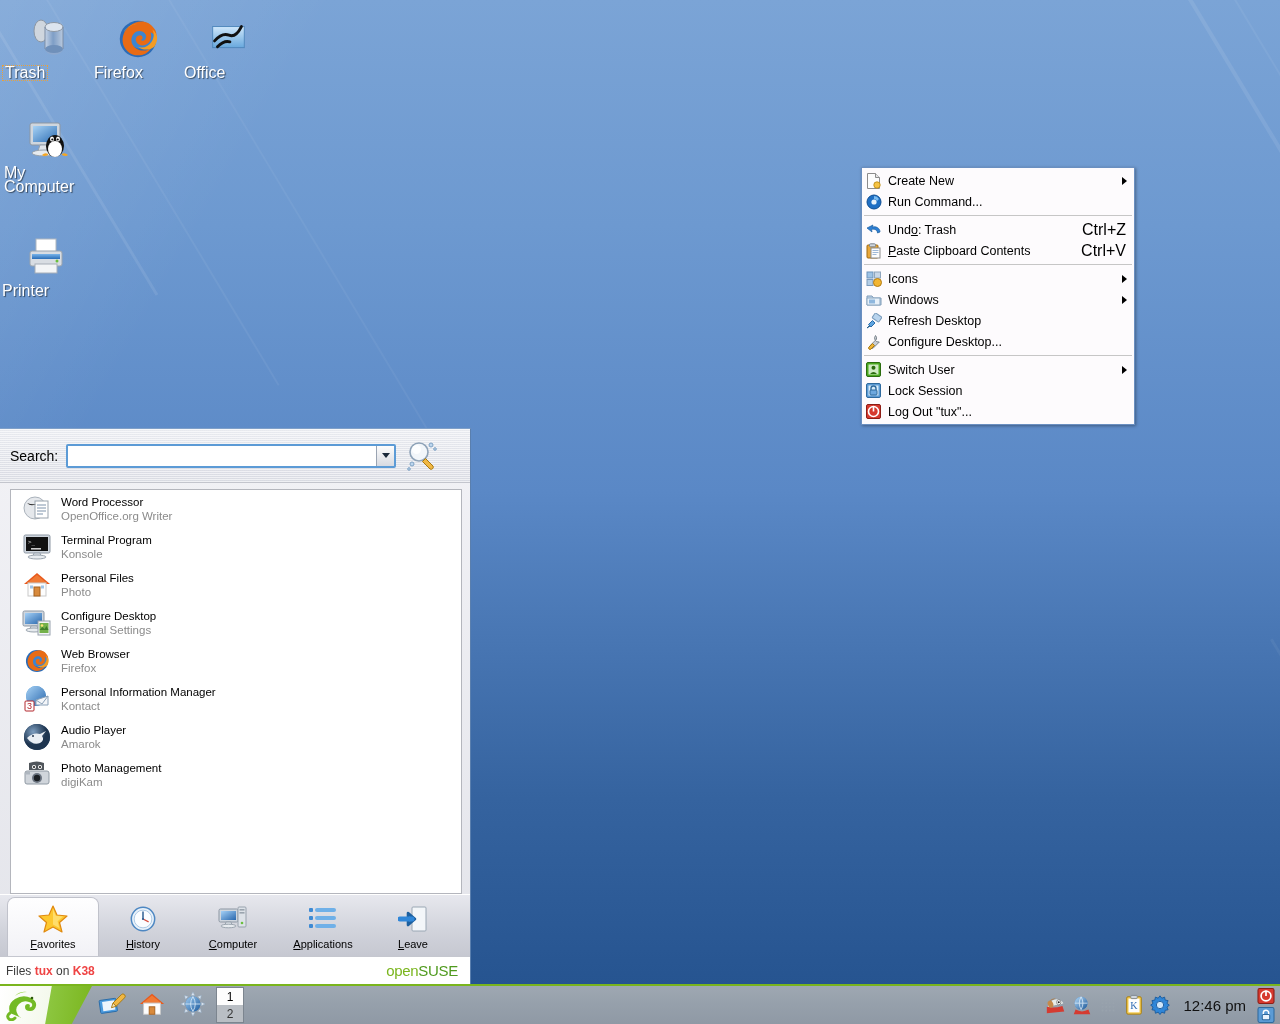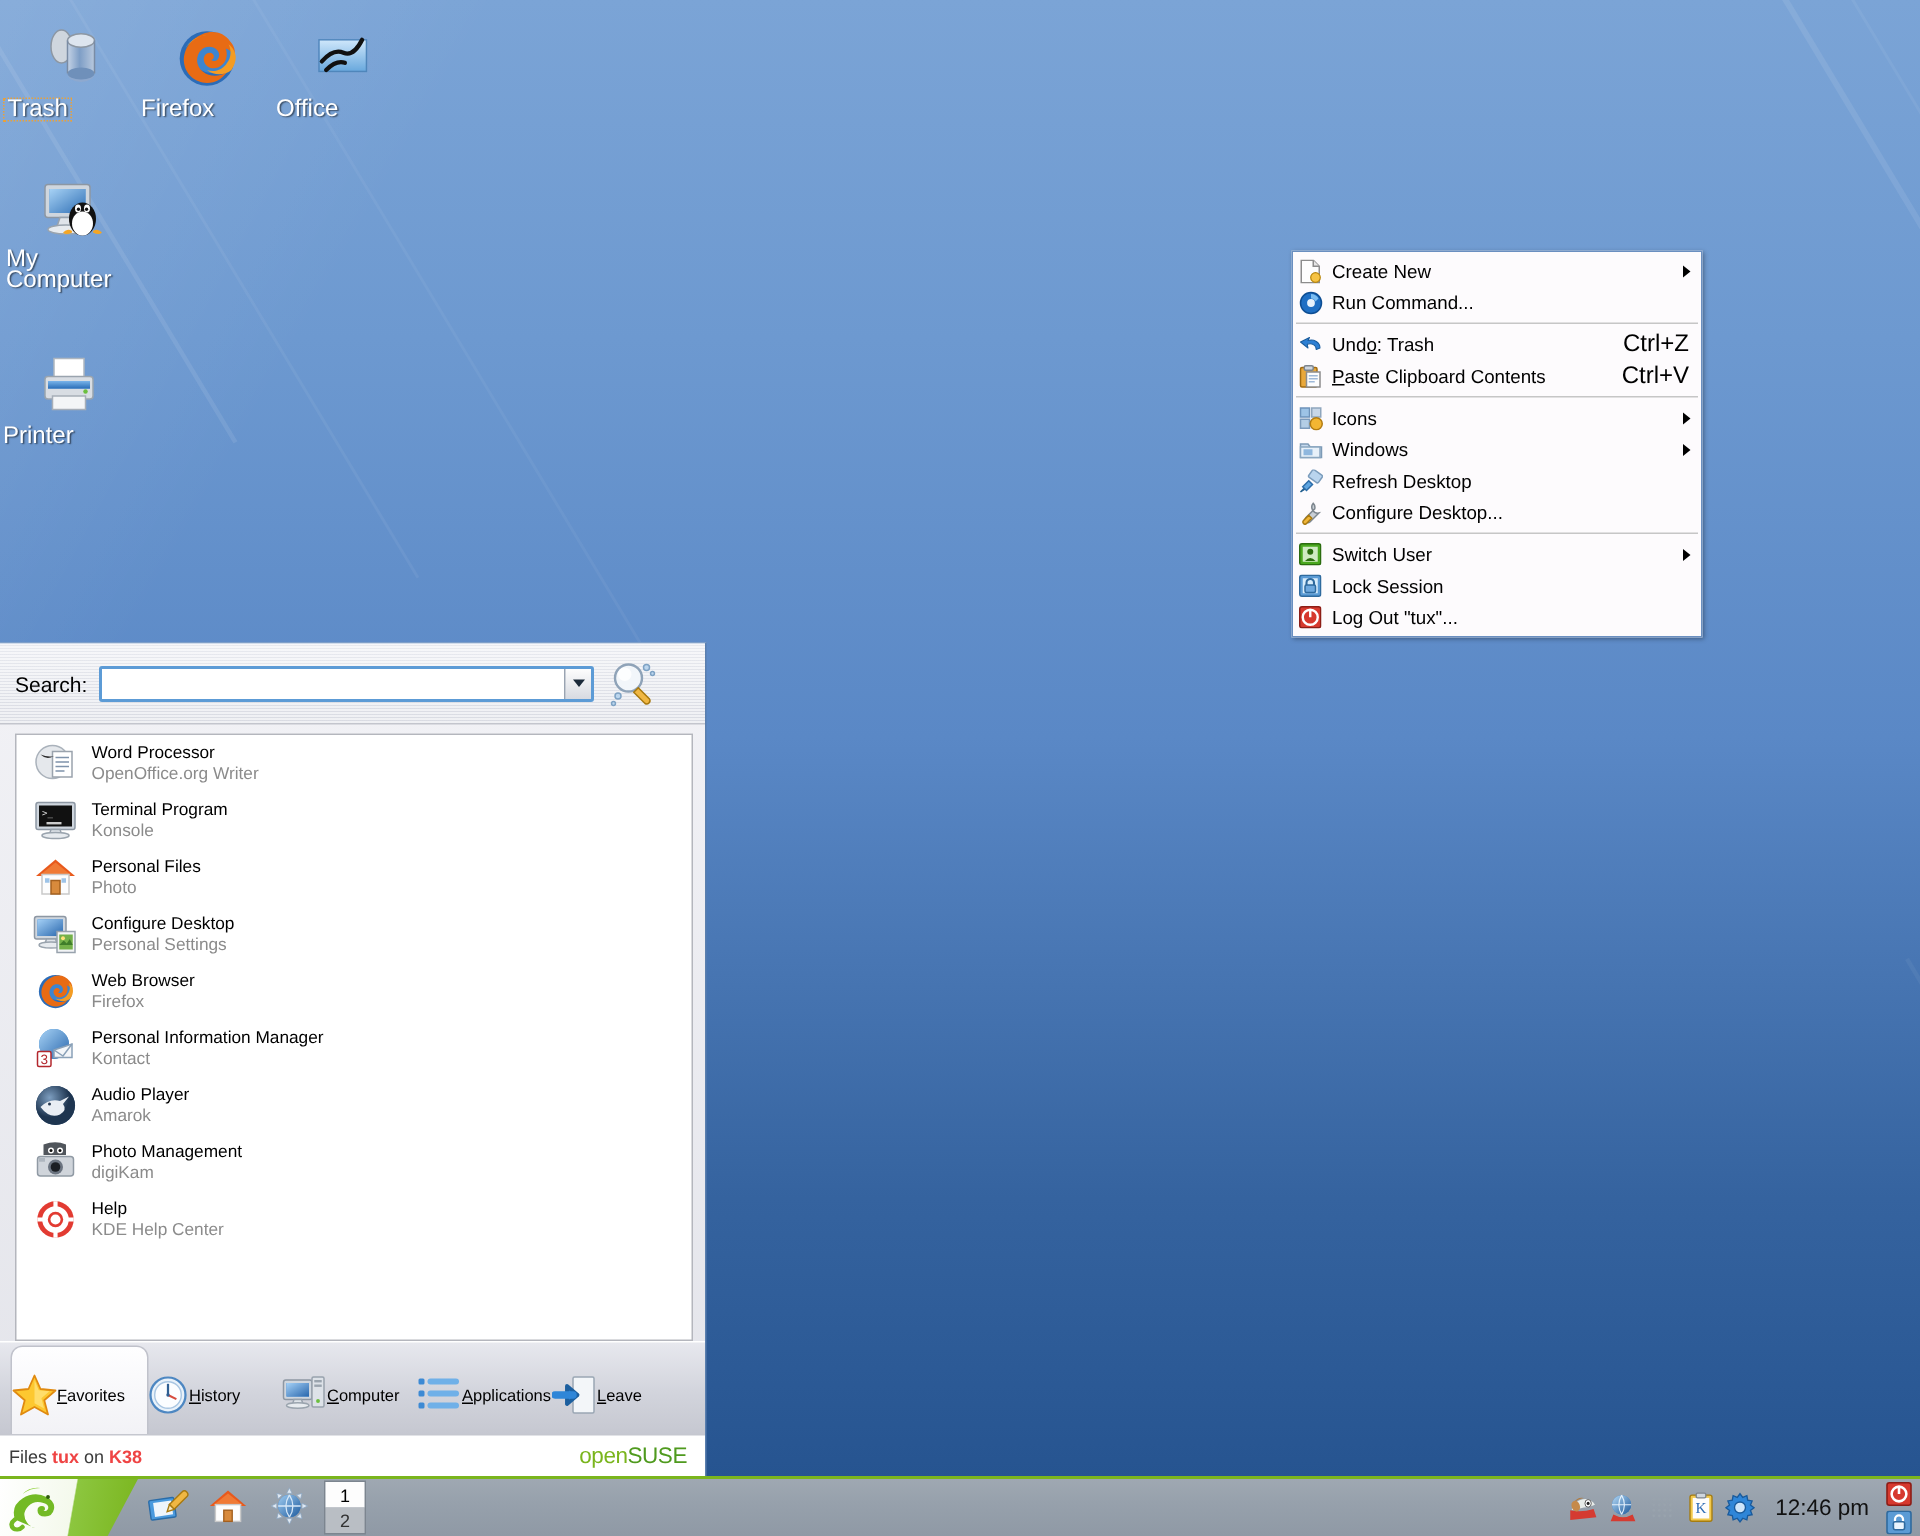--- a/index.html
+++ b/index.html
@@ -109,21 +109,21 @@
   .km-item .t2 { font-size: 11.5px; color: #8b8b8b; line-height: 14px; }
 
   
   #km-tabs {
     height: 62px; flex: none; display: flex; align-items: flex-end;
     padding-left: 8px;
     background: linear-gradient(180deg,#e7e8ee 0%, #d2d4dc 55%, #c6c8d1 100%);
     border-top: 1px solid #fff;
   }
   .km-tab {
-    width: 90px; height: 58px; display: flex; 
+    width: 90px; height: 58px; display: flex; flex-direction: column;
     align-items: center; justify-content: flex-start; padding-top: 5px;
     font-size: 11px; color: #000; cursor: default;
   }
   .km-tab .tico { height: 32px; display: flex; align-items: center; justify-content: center; }
   .km-tab .tlab { margin-top: 3px; }
   .km-tab .tlab u { text-decoration: underline; }
   .km-tab.active {
     background: linear-gradient(180deg,#fefeff 0%, #f2f2f6 100%);
     border-radius: 7px 7px 0 0;
     box-shadow: 0 0 0 1px #c0c2cb;
@@ -598,35 +598,20 @@
             <circle cx="15" cy="18" r="3.2" fill="#1b1f24"></circle>
             <rect x="4" y="12" width="4" height="2.5" fill="#aeb6bf"></rect>
           </svg>
         </span>
         <span class="txt">
           <span class="t1">Photo Management</span>
           <span class="t2">digiKam</span>
         </span>
       </div>
 
-      <div class="km-item">
-        <span class="ico">
-          <svg width="28" height="28" viewBox="0 0 30 30">
-            <circle cx="15" cy="15" r="13" fill="#e23b32"></circle>
-            <circle cx="15" cy="15" r="9.5" fill="#fff"></circle>
-            <circle cx="15" cy="15" r="5.5" fill="#e23b32"></circle>
-            <circle cx="15" cy="15" r="3.6" fill="#fff"></circle>
-            <path d="M15 2 v5 M15 23 v5 M2 15 h5 M23 15 h5" stroke="#fff" stroke-width="3"></path>
-          </svg>
-        </span>
-        <span class="txt">
-          <span class="t1">Help</span>
-          <span class="t2">KDE Help Center</span>
-        </span>
-      </div>
 
     </div>
 
     <div id="km-tabs">
 
       <div class="km-tab active">
         <span class="tico">
           <svg width="30" height="30" viewBox="0 0 30 30">
             <path d="M15 2 L19 11 L29 12 L21.5 18.5 L24 28 L15 23 L6 28 L8.5 18.5 L1 12 L11 11z" fill="#fdc830" stroke="#e08a10" stroke-width="1.2" stroke-linejoin="round"></path>
             <path d="M15 5 L17.8 11.8 L25 12.5 L19.6 17.2 L21.4 24 L15 20.5z" fill="#ffe27a" opacity=".8"></path>

